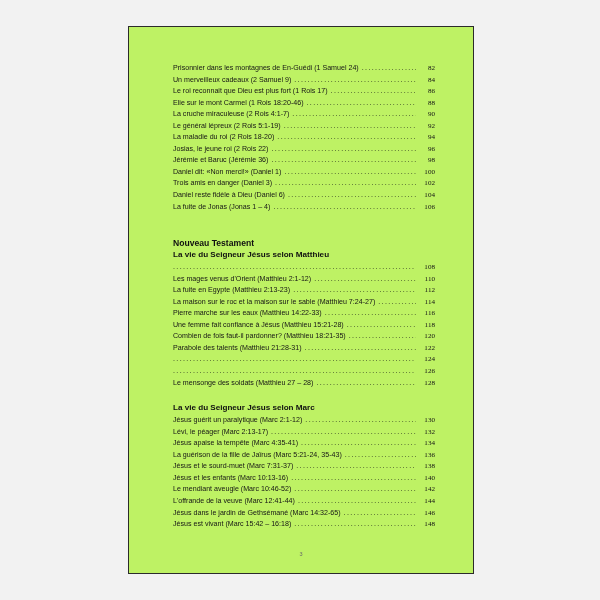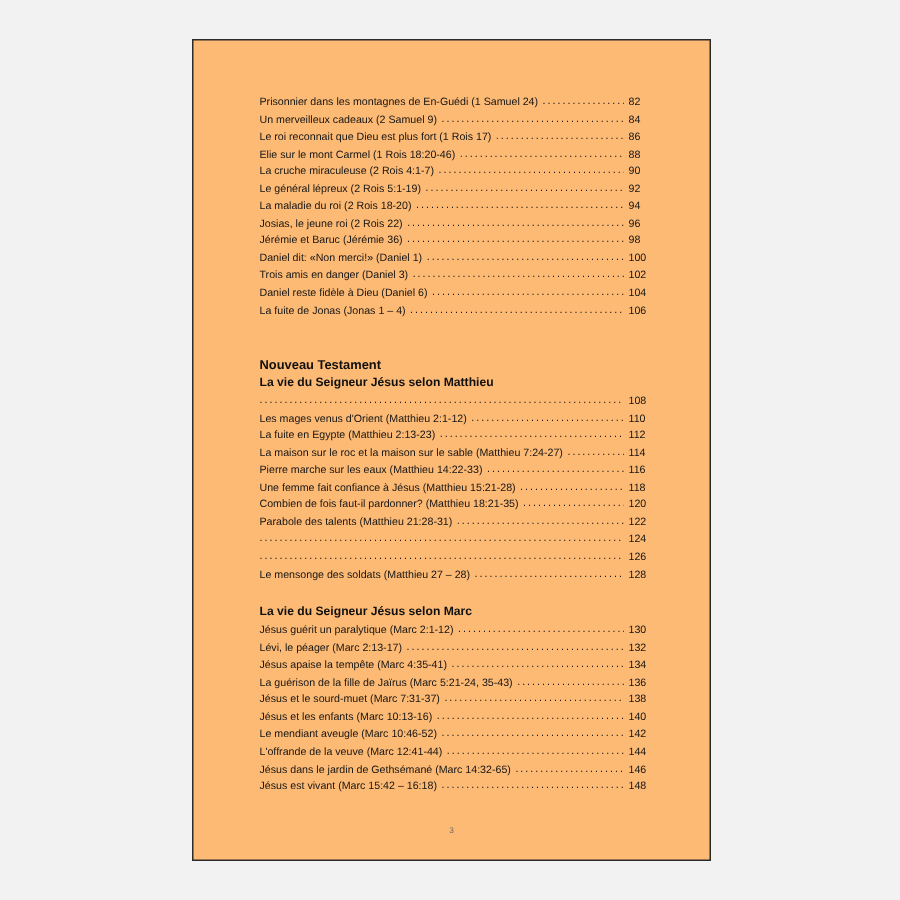--- a/index.html
+++ b/index.html
@@ -12,21 +12,21 @@
     background: #f2f2f2;
     font-family: "Liberation Sans", sans-serif;
     overflow: hidden;
   }
   .page {
     position: absolute;
     left: 128px;
     top: 26px;
     width: 346px;
     height: 548px;
-    background: #fdba74;
+    background: #bef264;
     border: 1px solid #2b2b2b;
     box-sizing: border-box;
   }
   .page-inner {
     position: absolute;
     left: 44px;
     top: 36px;
     width: 262px;
   }
   .toc-entry {
@@ -46,22 +46,23 @@
     overflow: hidden;
     white-space: nowrap;
     font-size: 7.1px;
     letter-spacing: 1.35px;
     color: #151515;
     transform: translateY(-0.5px);
   }
   .toc-page {
     flex: 0 0 auto;
     width: 16px;
-    text-align: left;
+    text-align: right;
     padding-left: 3px;
+    font-family: Liberation Serif, serif;
   }
   .section-head {
     font-size: 8.6px;
     font-weight: bold;
     color: #101010;
     margin-top: 25px;
     margin-bottom: 2px;
   }
   .sub-head {
     font-size: 8.1px;

